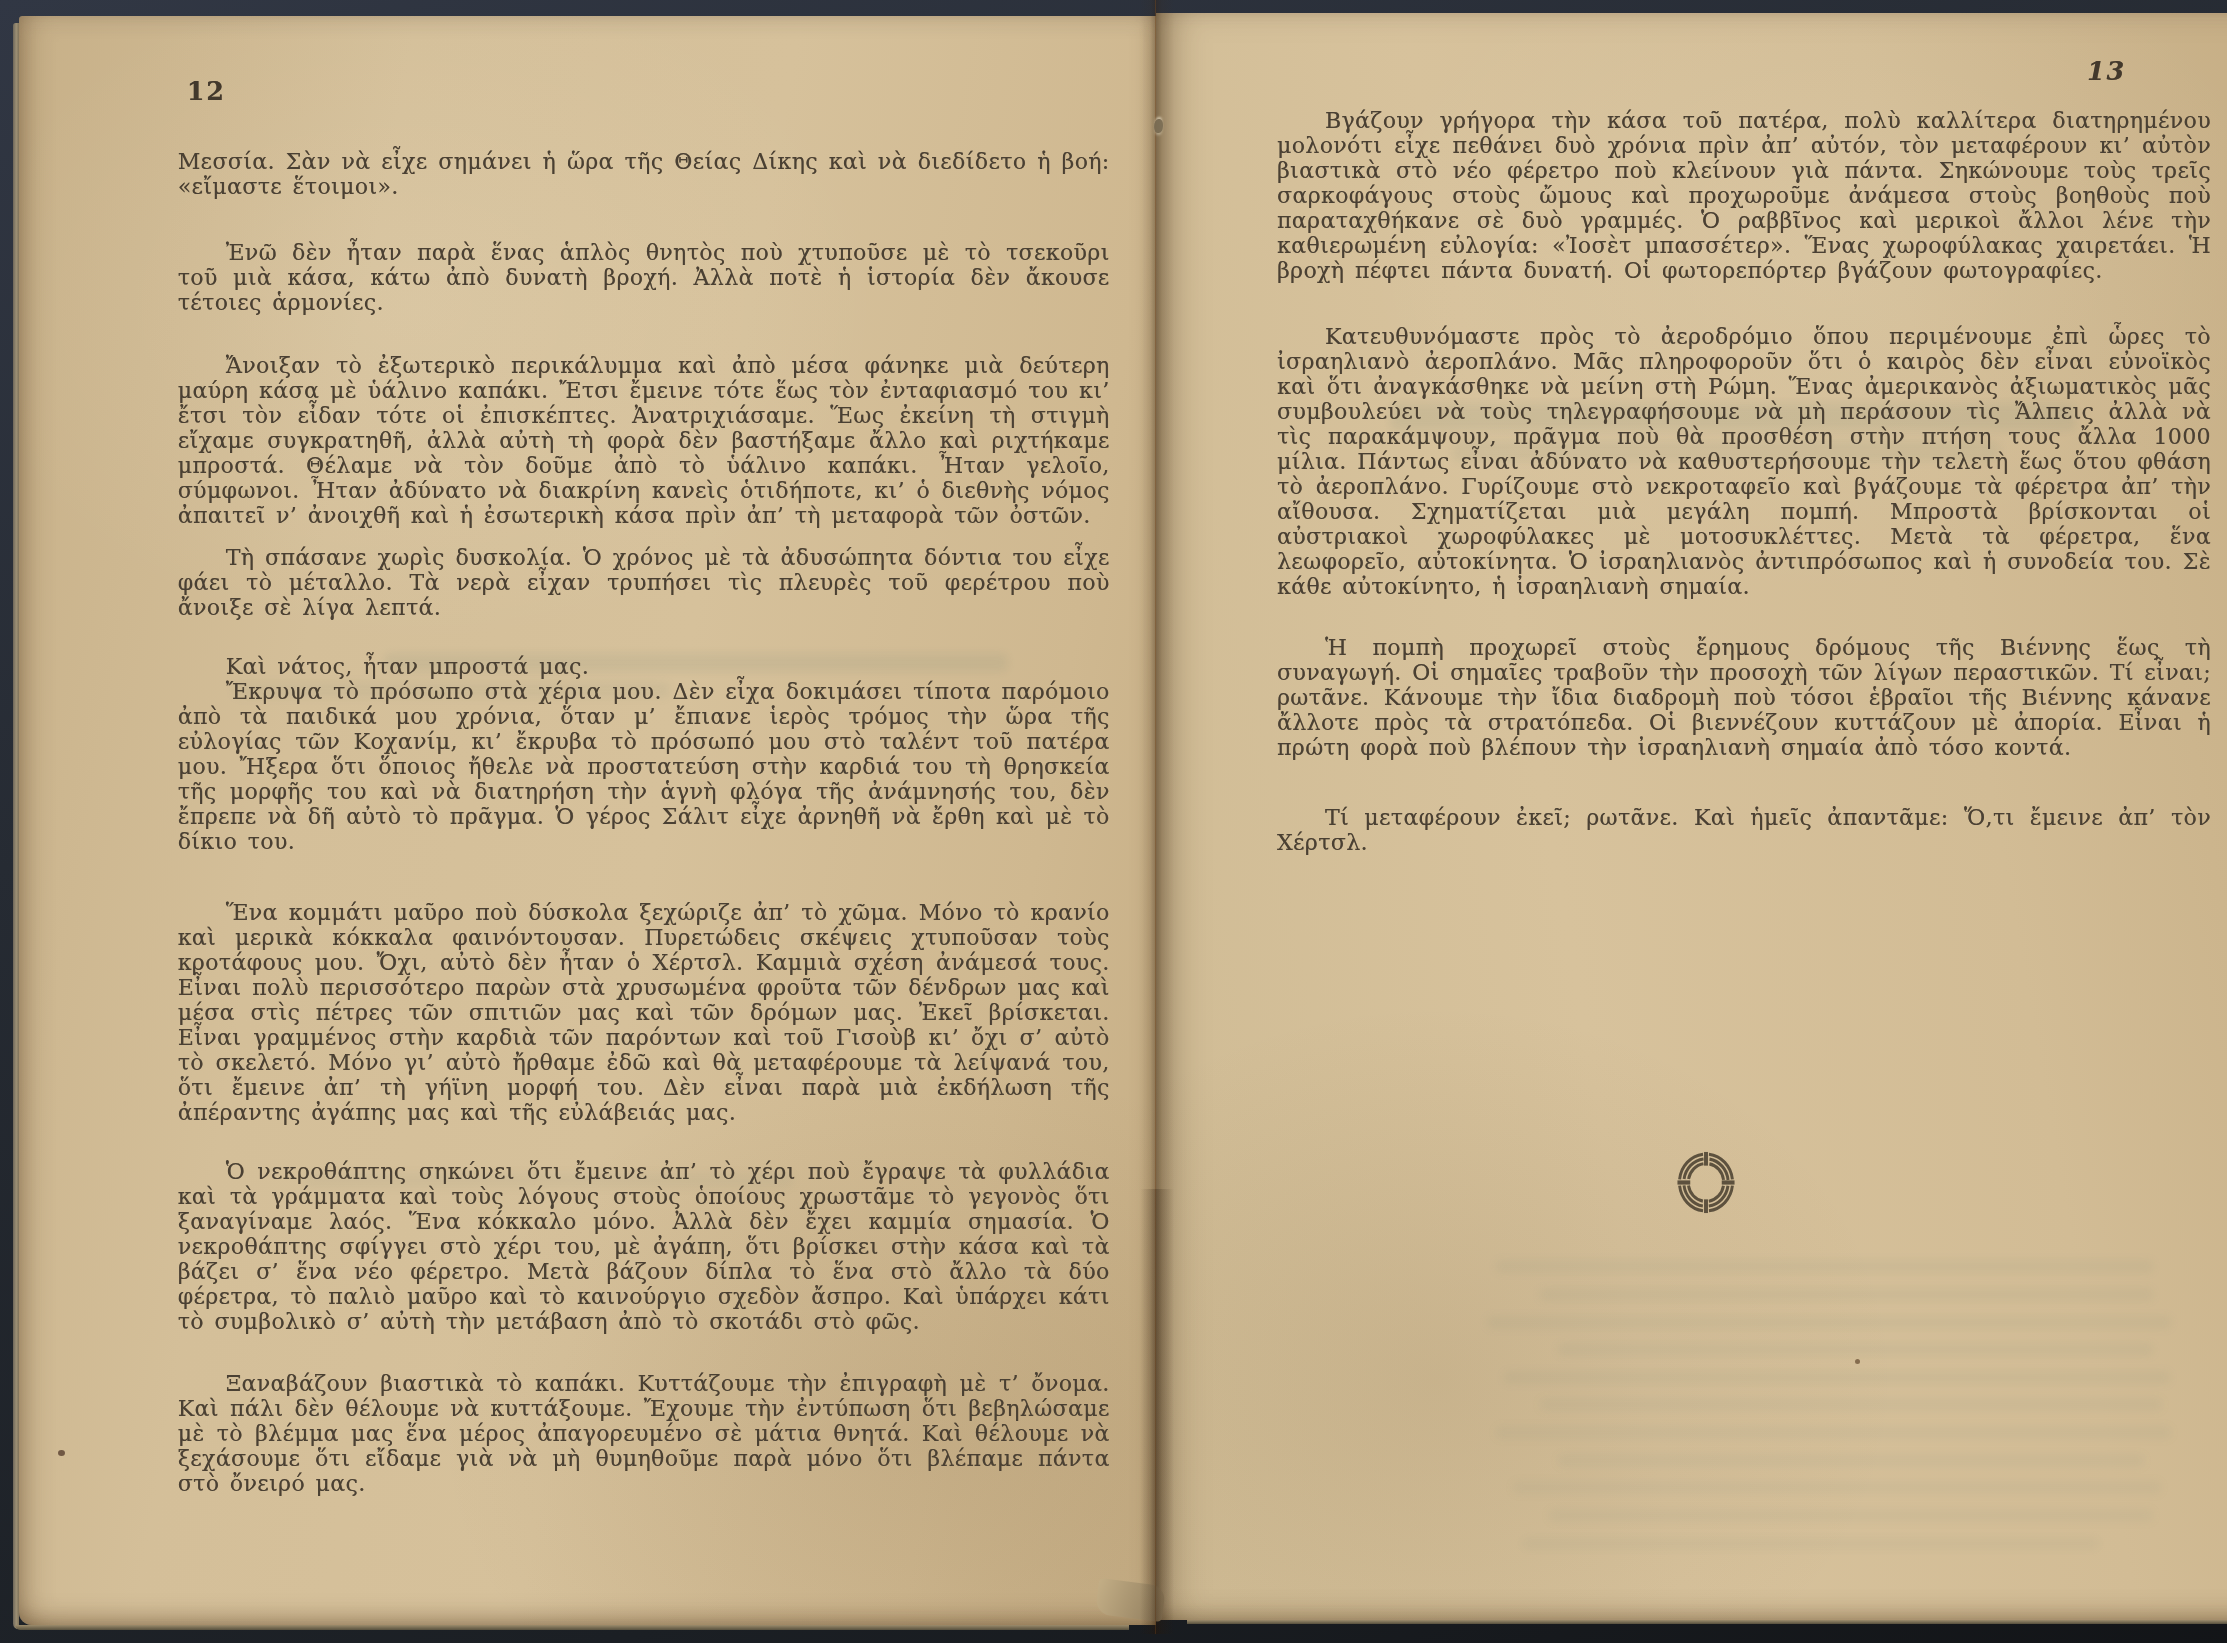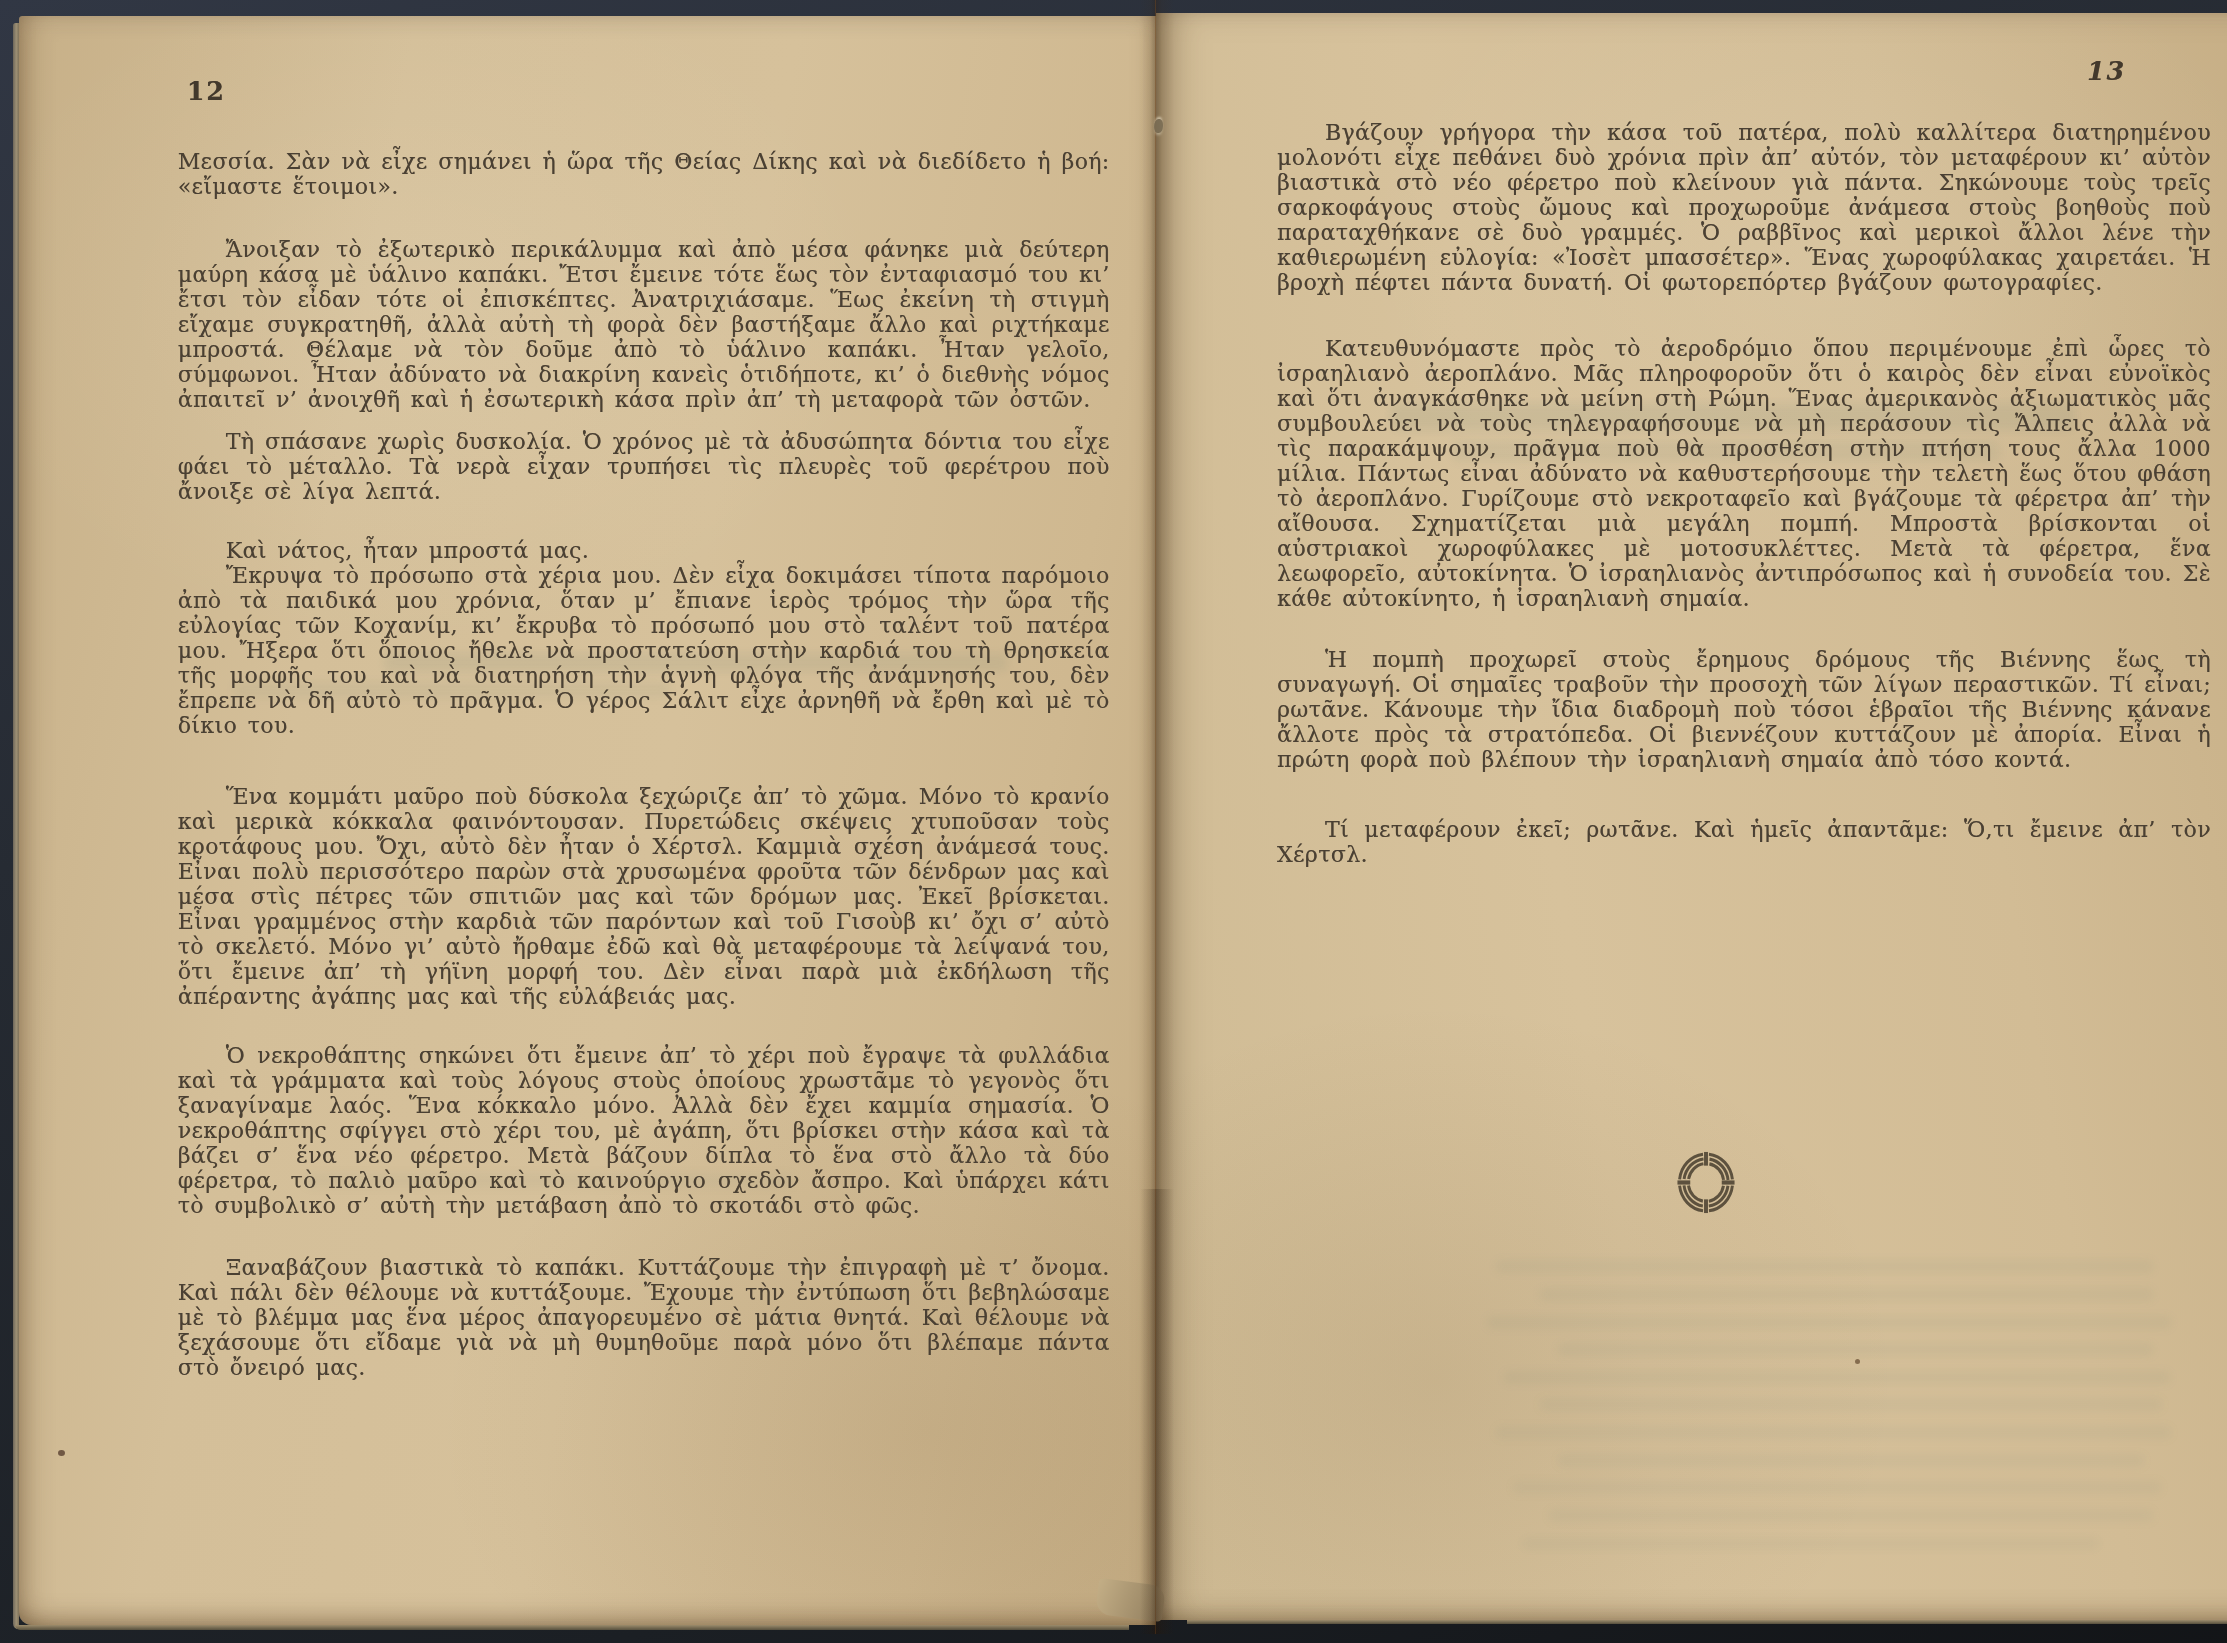--- a/index.html
+++ b/index.html
@@ -61,21 +61,21 @@
 
   .page-number { position:absolute; z-index:6; font-size:25.4px; font-weight:700; color:#43392c;
     letter-spacing:1.8px; text-shadow:0.2px 0.2px 0.4px rgba(60,48,35,0.55); }
   .pn-left  { left:168px; top:60px; }
   .pn-right { left:931px; top:43px;font-style:italic; }
 
   .text-block { position:absolute; z-index:6; color:#4a4033; font-size:22px; line-height:25px;
     letter-spacing:0.4px; word-spacing:3.1px; text-align:justify;
     text-shadow:0.2px 0.2px 0.3px rgba(60,48,35,0.5); }
   .tb-left  { left:159px; top:133px;  width:932px; }
-  .tb-right { left:121px; top:107px;  width:934px; }
+  .tb-right { left:121px; top:95px;  width:934px; }
   p.para { margin:0; text-align:justify; }
   p.ind  { text-indent:48px; }
 
   .ornament { position:absolute; z-index:6; left:520px; top:1138px; width:60px; height:63px; opacity:0.88; }
 
   .ghost { position:absolute; z-index:2; background:rgba(122,134,118,0.16);
     filter:blur(4px); border-radius:7.1px; }
   .speck { position:absolute; z-index:7; border-radius:50%; }
 </style>
 </head>
@@ -86,20 +86,21 @@
   <div class="page page-left">
     <div class="ghost" style="left:365px; top:637px; width:624px; height:18.7px; opacity:0.8;"></div>
     <div class="ghost" style="left:214px; top:666px; width:437px; height:16px; opacity:0.6;"></div>
     <div class="ghost" style="left:285px; top:1157px; width:490px; height:15px; opacity:0.5;"></div>
     <div class="speck" style="left:39px; top:1434px; width:7.1px; height:6.2px; background:#5f4636; opacity:0.85;"></div>
 
     <div class="page-number pn-left">12</div>
 
     <div class="text-block tb-left">
       <p class="para">Μεσσία. Σὰν νὰ εἶχε σημάνει ἡ ὥρα τῆς Θείας Δίκης καὶ νὰ διεδίδετο ἡ βοή: «εἴμαστε ἕτοιμοι».</p>
+      <p class="para ind" style="margin-top:41px;">Ἐνῶ δὲν ἦταν παρὰ ἕνας ἁπλὸς θνητὸς ποὺ χτυποῦσε μὲ τὸ τσεκοῦρι τοῦ μιὰ κάσα, κάτω ἀπὸ δυνατὴ βροχή. Ἀλλὰ ποτὲ ἡ ἱστορία δὲν ἄκουσε τέτοιες ἁρμονίες.</p>
       <p class="para ind" style="margin-top:38px;">Ἄνοιξαν τὸ ἐξωτερικὸ περικάλυμμα καὶ ἀπὸ μέσα φάνηκε μιὰ δεύτερη μαύρη κάσα μὲ ὑάλινο καπάκι. Ἔτσι ἔμεινε τότε ἕως τὸν ἐνταφιασμό του κι’ ἔτσι τὸν εἶδαν τότε οἱ ἐπισκέπτες. Ἀνατριχιάσαμε. Ἕως ἐκείνη τὴ στιγμὴ εἴχαμε συγκρατηθῆ, ἀλλὰ αὐτὴ τὴ φορὰ δὲν βαστήξαμε ἄλλο καὶ ριχτήκαμε μπροστά. Θέλαμε νὰ τὸν δοῦμε ἀπὸ τὸ ὑάλινο καπάκι. Ἦταν γελοῖο, σύμφωνοι. Ἦταν ἀδύνατο νὰ διακρίνη κανεὶς ὁτιδήποτε, κι’ ὁ διεθνὴς νόμος ἀπαιτεῖ ν’ ἀνοιχθῆ καὶ ἡ ἐσωτερικὴ κάσα πρὶν ἀπ’ τὴ μεταφορὰ τῶν ὀστῶν.</p>
       <p class="para ind" style="margin-top:17px;">Τὴ σπάσανε χωρὶς δυσκολία. Ὁ χρόνος μὲ τὰ ἀδυσώπητα δόντια του εἶχε φάει τὸ μέταλλο. Τὰ νερὰ εἶχαν τρυπήσει τὶς πλευρὲς τοῦ φερέτρου ποὺ ἄνοιξε σὲ λίγα λεπτά.</p>
       <p class="para ind" style="margin-top:34px;">Καὶ νάτος, ἦταν μπροστά μας.</p>
       <p class="para ind">Ἔκρυψα τὸ πρόσωπο στὰ χέρια μου. Δὲν εἶχα δοκιμάσει τίποτα παρόμοιο ἀπὸ τὰ παιδικά μου χρόνια, ὅταν μ’ ἔπιανε ἱερὸς τρόμος τὴν ὥρα τῆς εὐλογίας τῶν Κοχανίμ, κι’ ἔκρυβα τὸ πρόσωπό μου στὸ ταλέντ τοῦ πατέρα μου. Ἤξερα ὅτι ὅποιος ἤθελε νὰ προστατεύση στὴν καρδιά του τὴ θρησκεία τῆς μορφῆς του καὶ νὰ διατηρήση τὴν ἁγνὴ φλόγα τῆς ἀνάμνησής του, δὲν ἔπρεπε νὰ δῆ αὐτὸ τὸ πρᾶγμα. Ὁ γέρος Σάλιτ εἶχε ἀρνηθῆ νὰ ἔρθη καὶ μὲ τὸ δίκιο του.</p>
       <p class="para ind" style="margin-top:46px;">Ἕνα κομμάτι μαῦρο ποὺ δύσκολα ξεχώριζε ἀπ’ τὸ χῶμα. Μόνο τὸ κρανίο καὶ μερικὰ κόκκαλα φαινόντουσαν. Πυρετώδεις σκέψεις χτυποῦσαν τοὺς κροτάφους μου. Ὄχι, αὐτὸ δὲν ἦταν ὁ Χέρτσλ. Καμμιὰ σχέση ἀνάμεσά τους. Εἶναι πολὺ περισσότερο παρὼν στὰ χρυσωμένα φροῦτα τῶν δένδρων μας καὶ μέσα στὶς πέτρες τῶν σπιτιῶν μας καὶ τῶν δρόμων μας. Ἐκεῖ βρίσκεται. Εἶναι γραμμένος στὴν καρδιὰ τῶν παρόντων καὶ τοῦ Γισοὺβ κι’ ὄχι σ’ αὐτὸ τὸ σκελετό. Μόνο γι’ αὐτὸ ἤρθαμε ἐδῶ καὶ θὰ μεταφέρουμε τὰ λείψανά του, ὅτι ἔμεινε ἀπ’ τὴ γήϊνη μορφή του. Δὲν εἶναι παρὰ μιὰ ἐκδήλωση τῆς ἀπέραντης ἀγάπης μας καὶ τῆς εὐλάβειάς μας.</p>
       <p class="para ind" style="margin-top:34px;">Ὁ νεκροθάπτης σηκώνει ὅτι ἔμεινε ἀπ’ τὸ χέρι ποὺ ἔγραψε τὰ φυλλάδια καὶ τὰ γράμματα καὶ τοὺς λόγους στοὺς ὁποίους χρωστᾶμε τὸ γεγονὸς ὅτι ξαναγίναμε λαός. Ἕνα κόκκαλο μόνο. Ἀλλὰ δὲν ἔχει καμμία σημασία. Ὁ νεκροθάπτης σφίγγει στὸ χέρι του, μὲ ἀγάπη, ὅτι βρίσκει στὴν κάσα καὶ τὰ βάζει σ’ ἕνα νέο φέρετρο. Μετὰ βάζουν δίπλα τὸ ἕνα στὸ ἄλλο τὰ δύο φέρετρα, τὸ παλιὸ μαῦρο καὶ τὸ καινούργιο σχεδὸν ἄσπρο. Καὶ ὑπάρχει κάτι τὸ συμβολικὸ σ’ αὐτὴ τὴν μετάβαση ἀπὸ τὸ σκοτάδι στὸ φῶς.</p>
       <p class="para ind" style="margin-top:37px;">Ξαναβάζουν βιαστικὰ τὸ καπάκι. Κυττάζουμε τὴν ἐπιγραφὴ μὲ τ’ ὄνομα. Καὶ πάλι δὲν θέλουμε νὰ κυττάξουμε. Ἔχουμε τὴν ἐντύπωση ὅτι βεβηλώσαμε μὲ τὸ βλέμμα μας ἕνα μέρος ἀπαγορευμένο σὲ μάτια θνητά. Καὶ θέλουμε νὰ ξεχάσουμε ὅτι εἴδαμε γιὰ νὰ μὴ θυμηθοῦμε παρὰ μόνο ὅτι βλέπαμε πάντα στὸ ὄνειρό μας.</p>
     </div>
   </div>
 

